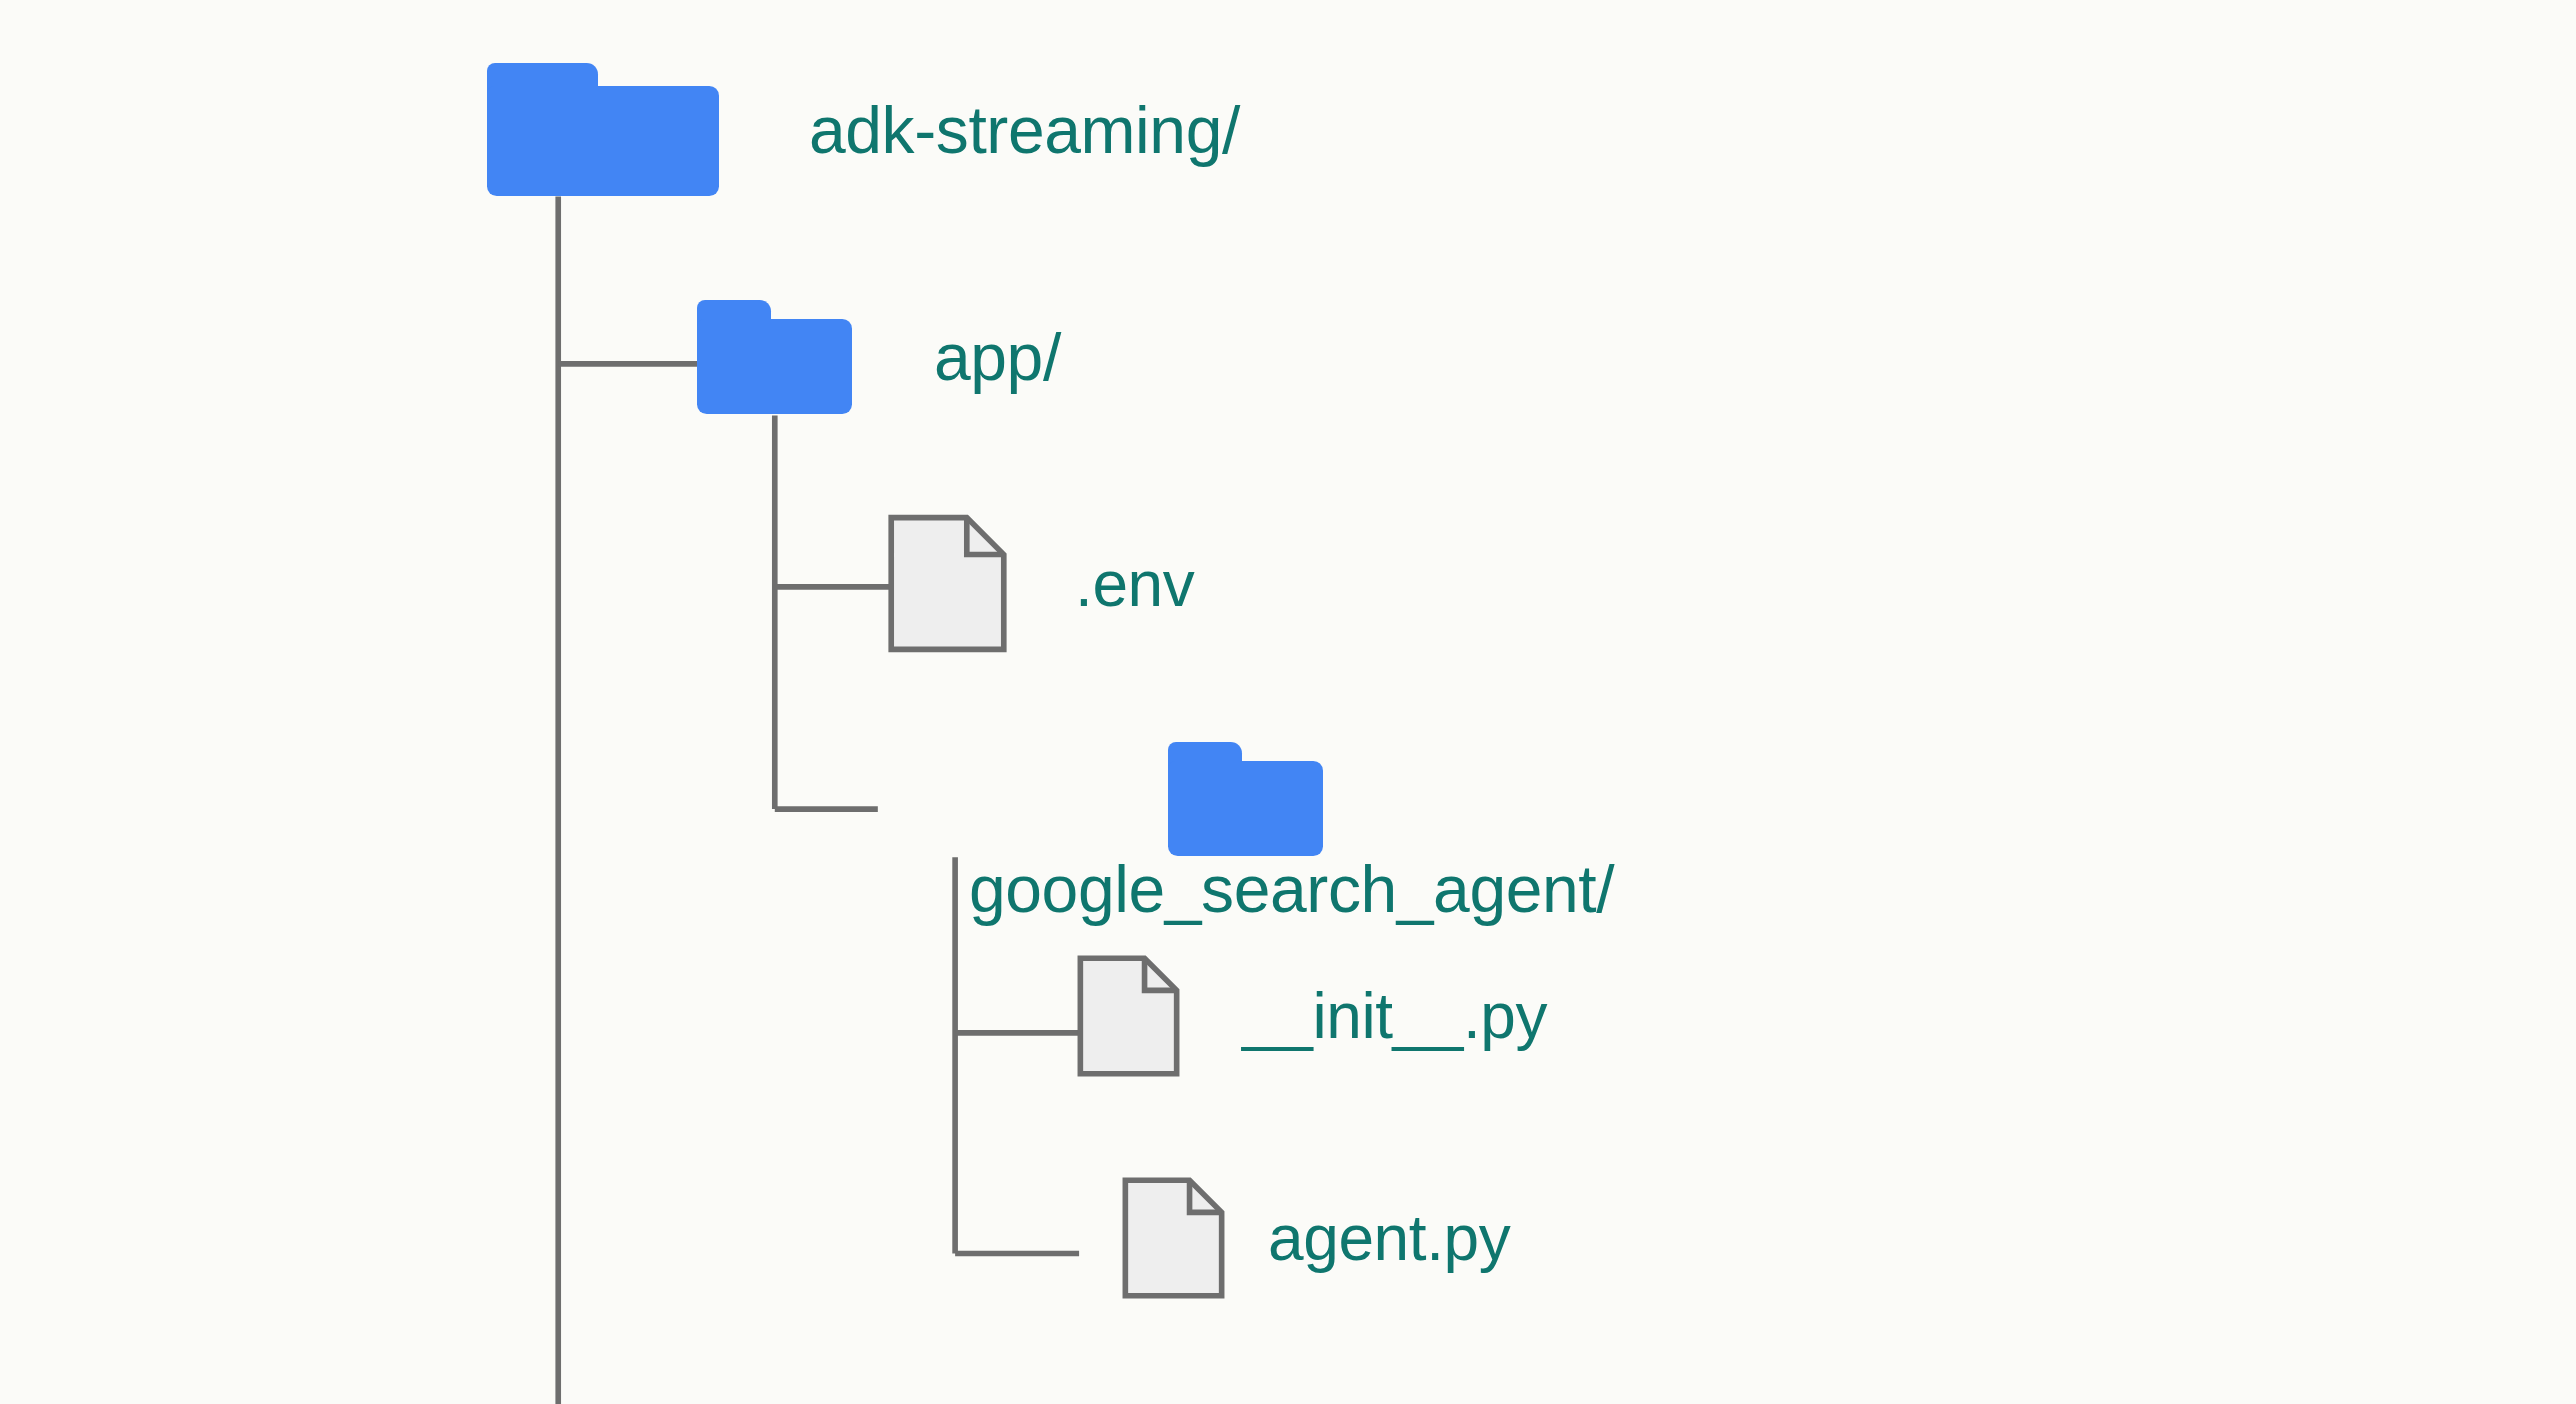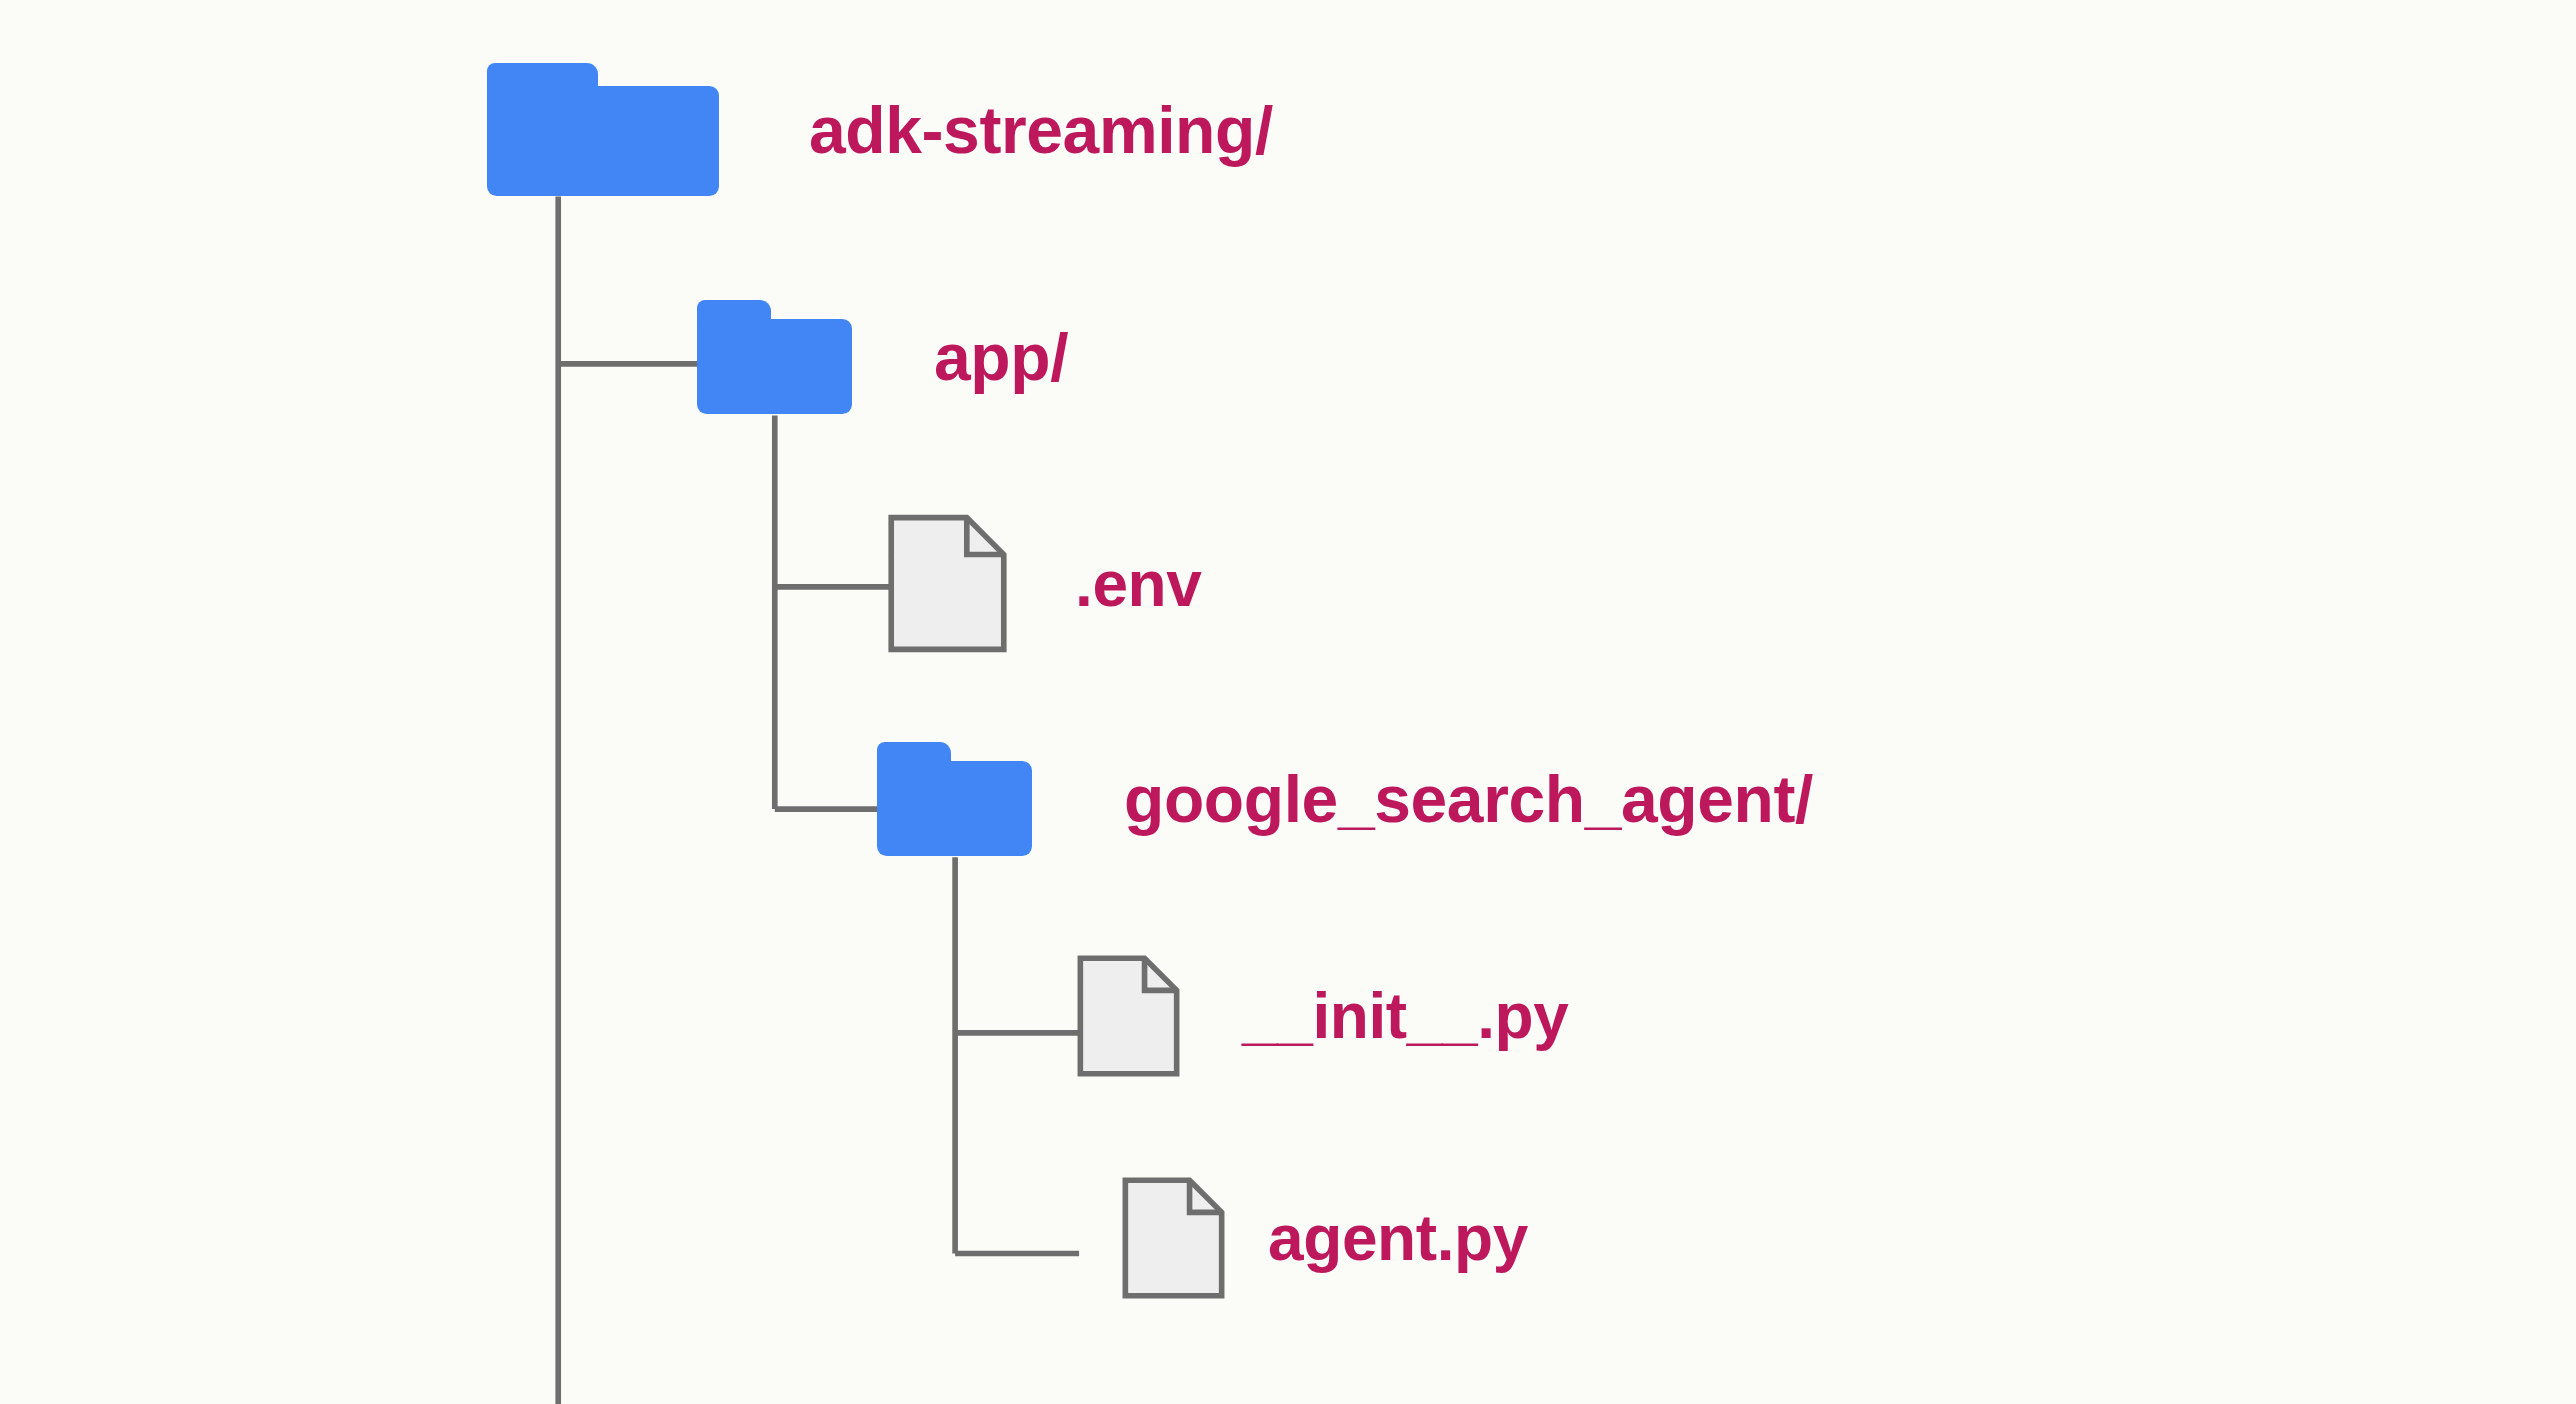--- a/index.html
+++ b/index.html
@@ -39,24 +39,24 @@
     display: flex;
     align-items: center;
   }
 
   .icon-box {
     position: relative;
     flex: 0 0 auto;
   }
 
   .node-label {
-    color: #be185d;
+    color: #0f766e;
     white-space: nowrap;
     line-height: 1;
-    font-weight: 700;
+    font-weight: 400;
     letter-spacing: -0.4px;
   }
 
   
   .folder {
     position: relative;
   }
   .folder .folder-tab {
     position: absolute;
     left: 0;
@@ -76,21 +76,21 @@
     border-radius: 8px 9.7px 9.7px 9.7px;
   }
 
   
   .file svg { display: block; }
 
   
   .node--root      { left: 487px;  top: 63px;  }
   .node--app       { left: 697px;  top: 300px; }
   .node--env       { left: 888px; top: 514px; text-align: right; }
-  .node--gsa       { left: 877px; top: 742px; }
+  .node--gsa       { left: 877px; top: 742px; flex-direction: column; }
   .node--init      { left: 1077px; top: 955px;}
   .node--agent     { left: 1122px; top: 1177px;}
 
   .folder--root { width: 232px; height: 133px; }
   .folder--sub  { width: 155px; height: 114px; }
 
   .lbl--root  { font-size: 66px; margin-left: 90px; }
   .lbl--app   { font-size: 66px; margin-left: 82px; }
   .lbl--env   { font-size: 64px; margin-left: 68px;  }
   .lbl--gsa   { font-size: 66px; margin-left: 92px; }

